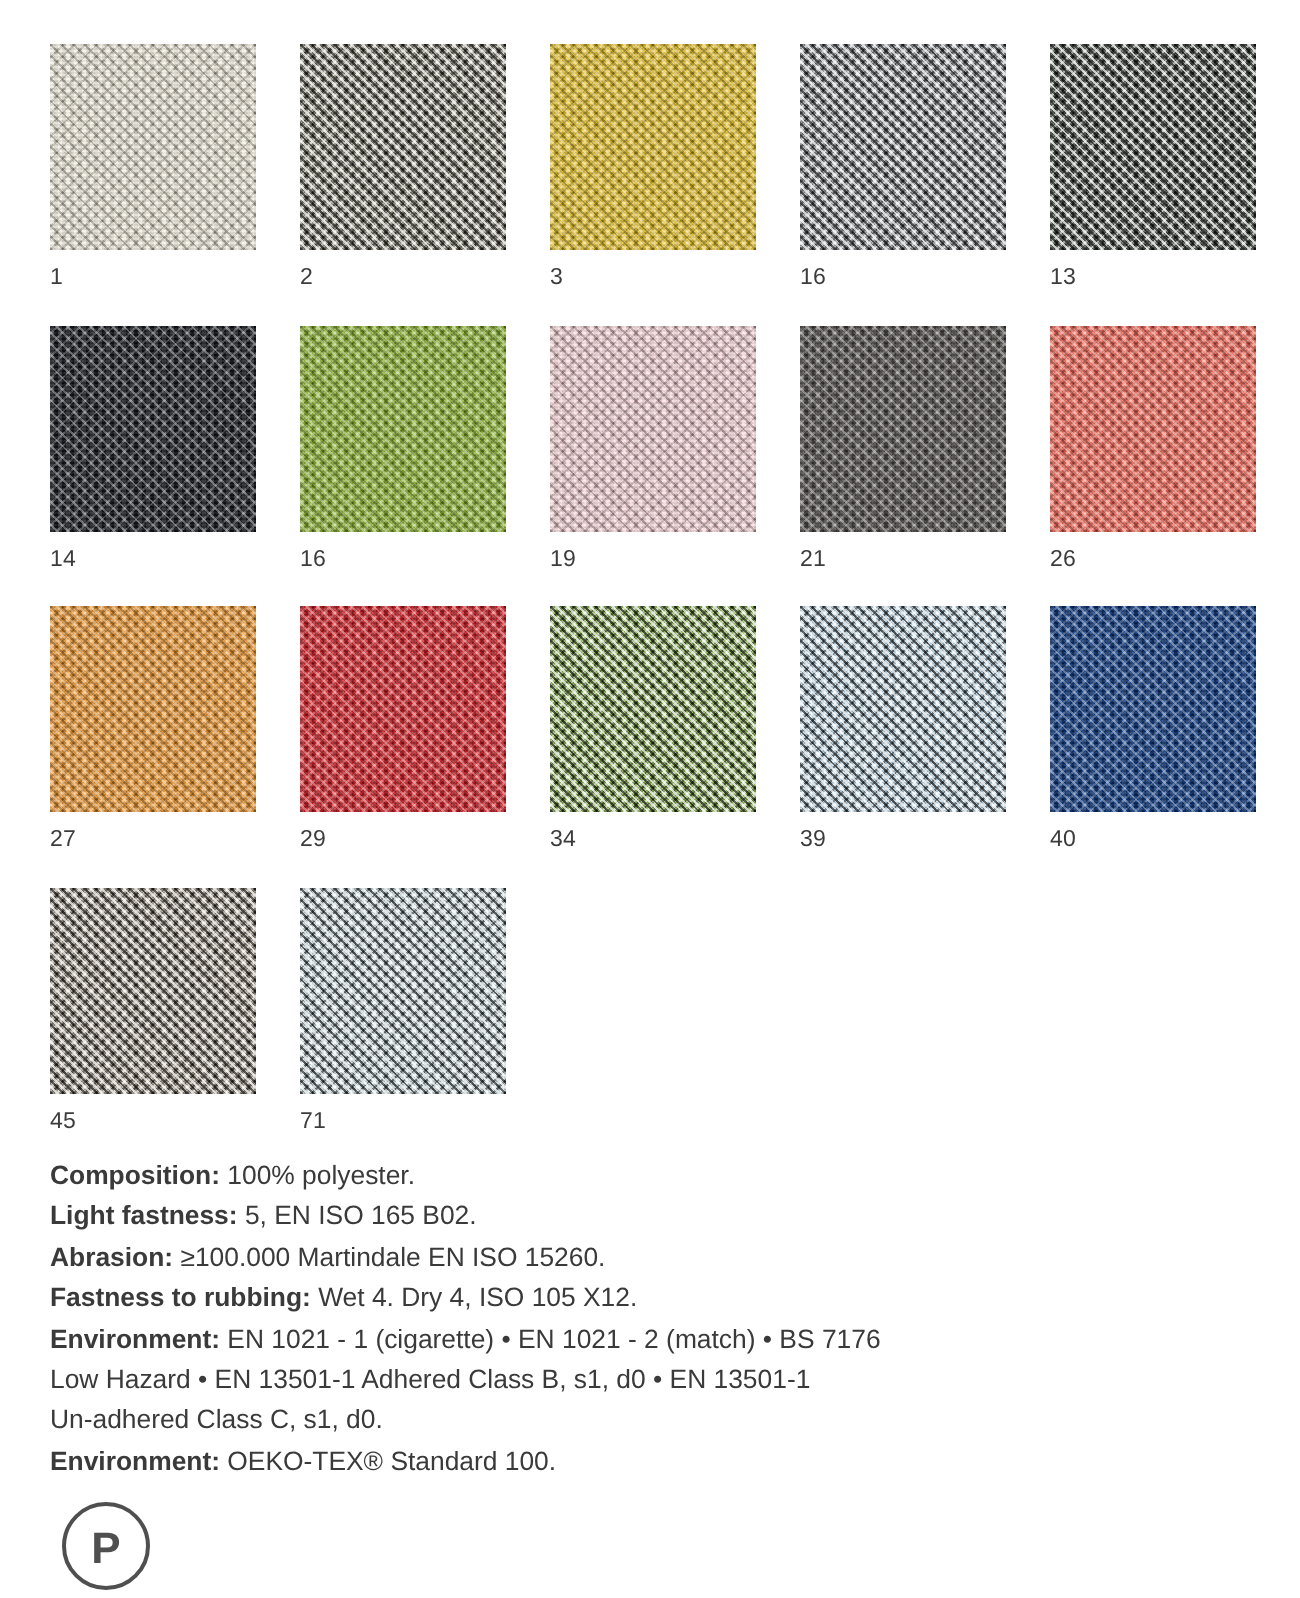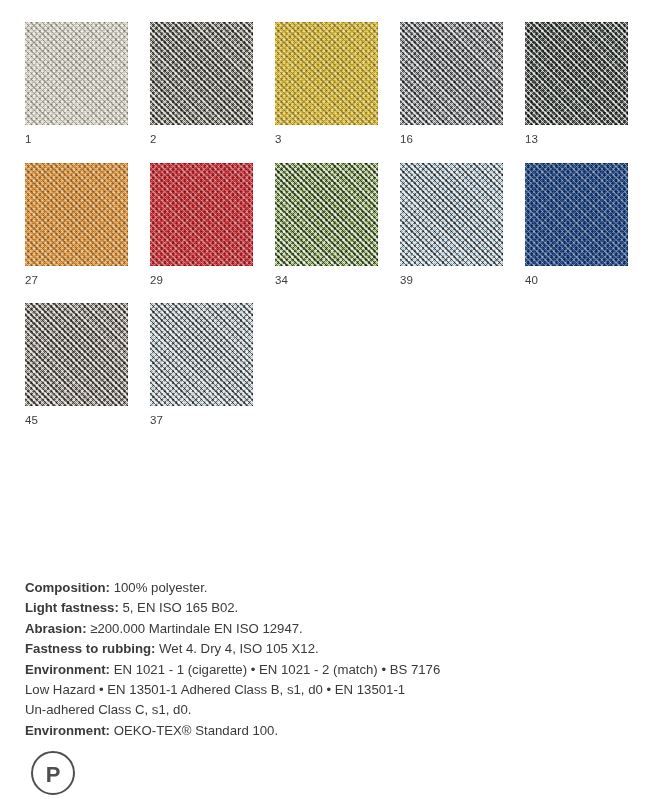--- a/index.html
+++ b/index.html
@@ -143,20 +143,42 @@
         <div class="swatch-chip tweed" style="background-color: rgb(147, 149, 153);"></div>
         <div class="swatch-label">16</div>
       </div>
       <div class="swatch-cell">
         <div class="swatch-chip tweed" style="background-color: rgb(76, 84, 76);"></div>
         <div class="swatch-label">13</div>
       </div>
     </div>
     <div class="swatch-row">
       <div class="swatch-cell">
+        <div class="swatch-chip" style="background-color: rgb(21, 23, 29);"></div>
+        <div class="swatch-label">14</div>
+      </div>
+      <div class="swatch-cell">
+        <div class="swatch-chip" style="background-color: rgb(140, 180, 49);"></div>
+        <div class="swatch-label">16</div>
+      </div>
+      <div class="swatch-cell">
+        <div class="swatch-chip" style="background-color: rgb(246, 211, 214);"></div>
+        <div class="swatch-label">19</div>
+      </div>
+      <div class="swatch-cell">
+        <div class="swatch-chip" style="background-color: rgb(79, 75, 72);"></div>
+        <div class="swatch-label">21</div>
+      </div>
+      <div class="swatch-cell">
+        <div class="swatch-chip" style="background-color: rgb(247, 106, 90);"></div>
+        <div class="swatch-label">26</div>
+      </div>
+    </div>
+    <div class="swatch-row">
+      <div class="swatch-cell">
         <div class="swatch-chip" style="background-color: rgb(240, 154, 51);"></div>
         <div class="swatch-label">27</div>
       </div>
       <div class="swatch-cell">
         <div class="swatch-chip" style="background-color: rgb(215, 32, 39);"></div>
         <div class="swatch-label">29</div>
       </div>
       <div class="swatch-cell">
         <div class="swatch-chip tweed" style="background-color: rgb(142, 181, 88);"></div>
         <div class="swatch-label">34</div>
@@ -170,29 +192,29 @@
         <div class="swatch-label">40</div>
       </div>
     </div>
     <div class="swatch-row">
       <div class="swatch-cell">
         <div class="swatch-chip tweed" style="background-color: rgb(163, 154, 140);"></div>
         <div class="swatch-label">45</div>
       </div>
       <div class="swatch-cell">
         <div class="swatch-chip tweed" style="background-color: rgb(201, 218, 222);"></div>
-        <div class="swatch-label">37</div>
+        <div class="swatch-label">71</div>
       </div>
     </div>
   </div>
 
 <div id="spec-block">
     <div class="spec-line"><span class="spec-key">Composition:</span><span class="spec-value"> 100% polyester.</span></div>
     <div class="spec-line"><span class="spec-key">Light fastness:</span><span class="spec-value"> 5, EN ISO 165 B02.</span></div>
-    <div class="spec-line"><span class="spec-key">Abrasion:</span><span class="spec-value"> ≥200.000 Martindale EN ISO 12947.</span></div>
+    <div class="spec-line"><span class="spec-key">Abrasion:</span><span class="spec-value"> ≥100.000 Martindale EN ISO 15260.</span></div>
     <div class="spec-line"><span class="spec-key">Fastness to rubbing:</span><span class="spec-value"> Wet 4. Dry 4, ISO 105 X12.</span></div>
     <div class="spec-line"><span class="spec-key">Environment:</span><span class="spec-value"> EN 1021 - 1 (cigarette) • EN 1021 - 2 (match) • BS 7176</span></div>
     <div class="spec-line"><span class="spec-value">Low Hazard • EN 13501-1 Adhered Class B, s1, d0 • EN 13501-1</span></div>
     <div class="spec-line"><span class="spec-value">Un-adhered Class C, s1, d0.</span></div>
     <div class="spec-line"><span class="spec-key">Environment:</span><span class="spec-value"> OEKO-TEX® Standard 100.</span></div>
   </div>
 
 <div id="logo">
   <svg width="46" height="46" viewBox="0 0 46 46">
     <circle cx="23" cy="23" r="21" fill="none" stroke="#4f4f4f" stroke-width="2"></circle>

